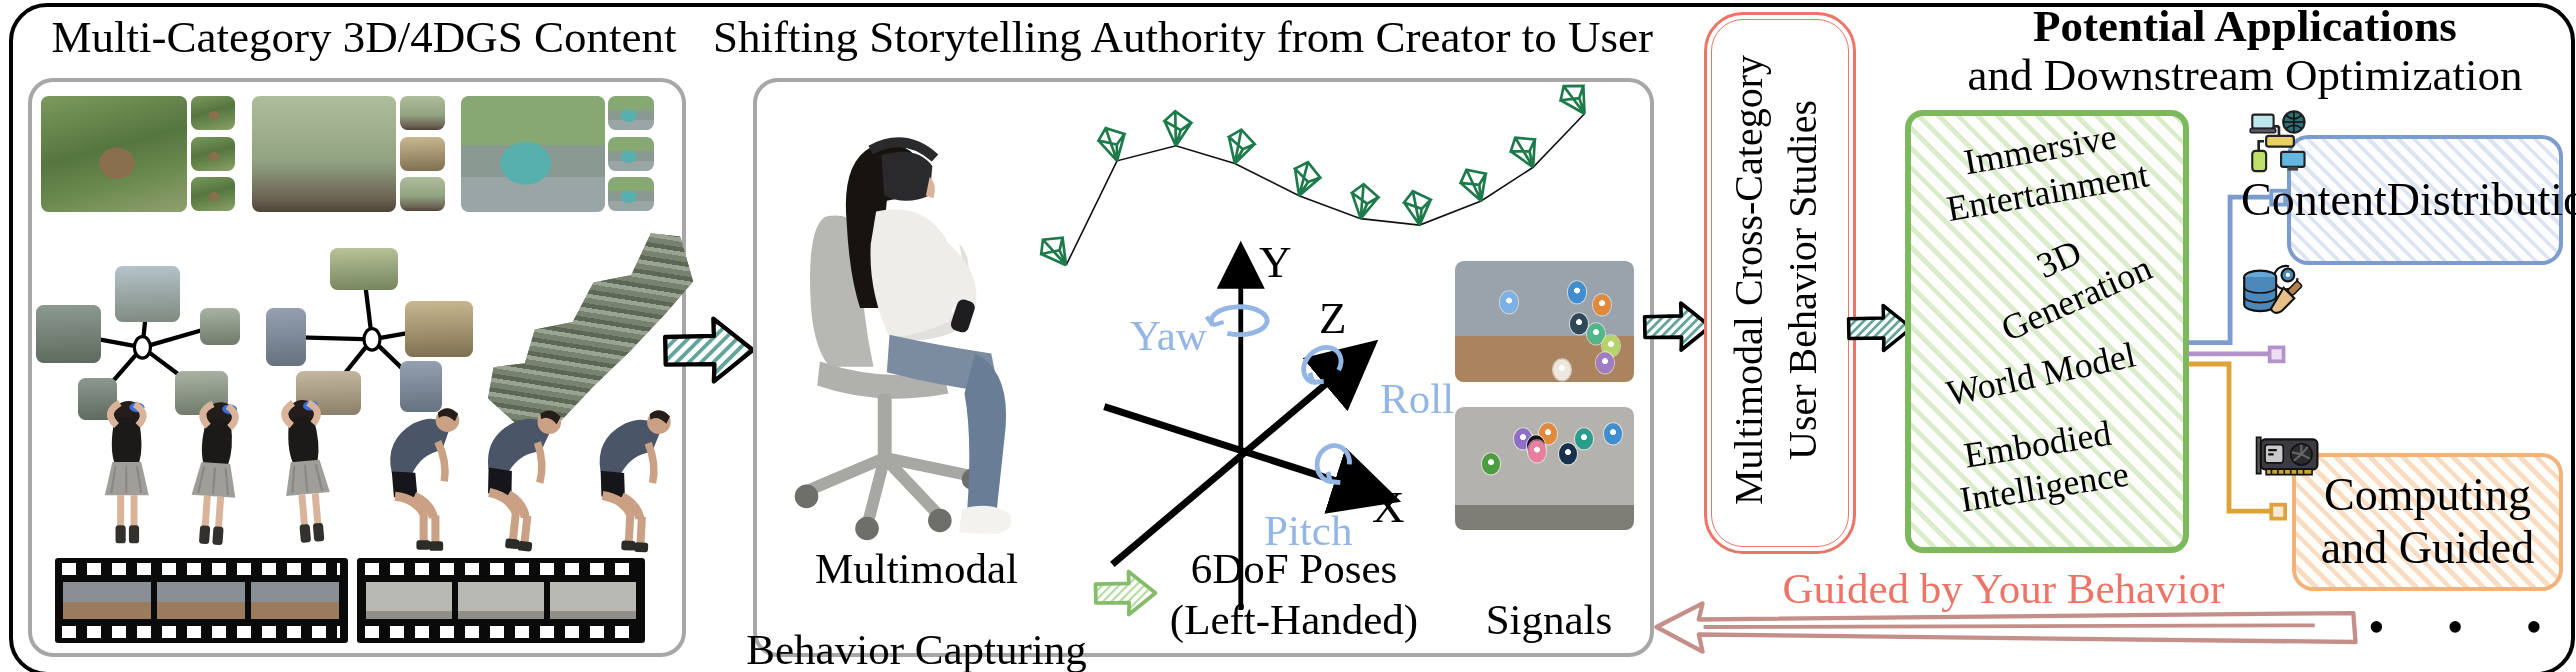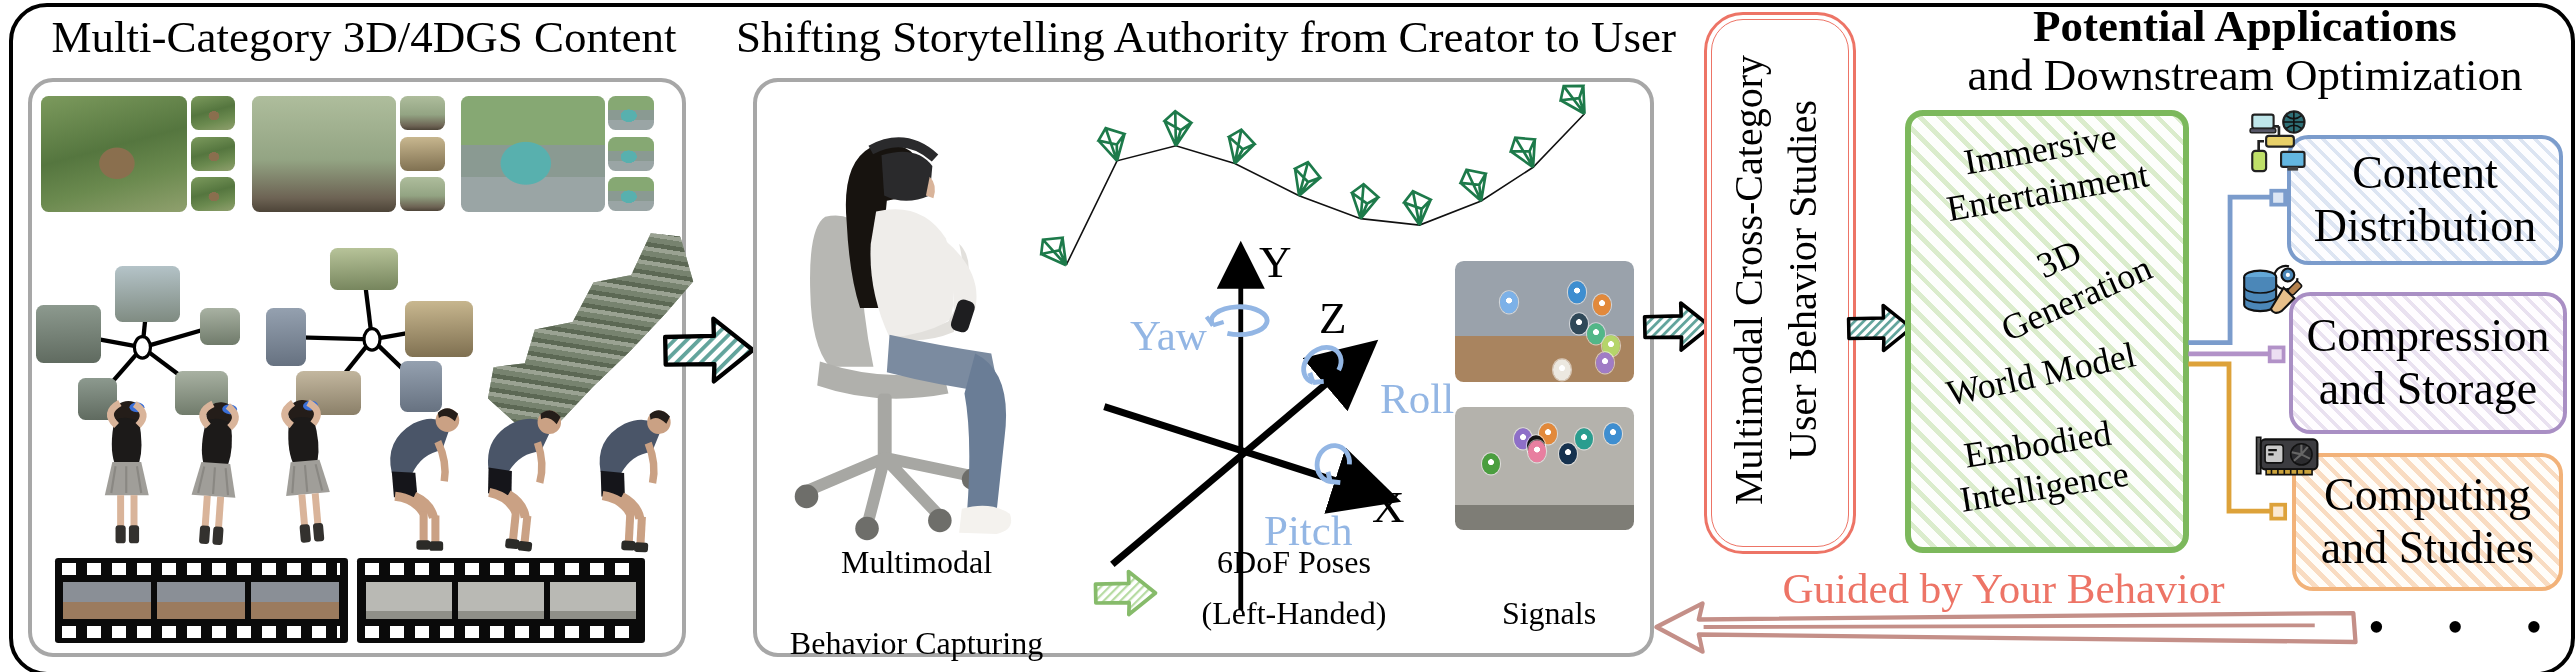--- a/index.html
+++ b/index.html
@@ -29,21 +29,21 @@
         transform:rotate(-28deg);
         clip-path:polygon(0% 60%,8% 42%,20% 50%,30% 32%,45% 40%,60% 22%,75% 30%,90% 10%,100% 22%,96% 55%,80% 66%,60% 78%,40% 88%,20% 100%,5% 84%);}
   
   .strip{background:#0a0a0a;border-radius:3.2px;}
   .sprockets{left:7.5px;right:7.5px;height:11.8px;background:repeating-linear-gradient(90deg,#fff 0 14px,rgba(0,0,0,0) 14px 25px);}
   .frames{left:8.6px;right:8.6px;top:23.6px;bottom:23.6px;display:flex;gap:5.4px;}
   .frame{flex:1;}
   .fr-dance{background:linear-gradient(180deg,#8a8f96 0 55%,#9b7b5e 55% 100%);}
   .fr-wall{background:linear-gradient(180deg,#b9b9b4 0 78%,#8f8f88 78% 100%);}
   
-  .biglabel{font-size:32px;line-height:1.12;white-space:nowrap;}
+  .biglabel{font-size:43px;line-height:1.12;white-space:nowrap;}
   .axis-label{font-size:45px;}
   .rot-label{font-size:43px;color:#93b6e4;white-space:nowrap;}
   
   .gaze-img{border-radius:8.6px;overflow:hidden;}
   .gz1{background:linear-gradient(180deg,#9aa2ab 0 62%,#a9845f 62% 100%);}
   .gz2{background:linear-gradient(180deg,#b4b2ac 0 80%,#7e7d76 80% 100%);}
   .gdot{position:absolute;width:18px;height:21.4px;border-radius:50%;transform:translate(-50%,-50%);box-shadow:0 0 0 1.1px rgba(255,255,255,.55);}
   
   .study-box{border:3.2px solid #ed7466;border-radius:39px;outline:1.6px solid #ed7466;outline-offset:-8.6px;background:#fff;}
   .vtext{transform:rotate(-90deg);transform-origin:center;font-size:40px;line-height:1.35;white-space:nowrap;}
@@ -61,21 +61,21 @@
   svg{display:block;overflow:visible;}
 </style>
 </head>
 <body>
 
 <div id="canvas">
 
   <div class="abs outer-frame"></div>
 
   <div class="abs title" style="left:32px;top:15px;width:664px;text-align:center;">Multi-Category 3D/4DGS Content</div>
-  <div class="abs title" style="left:713px;top:15px;width:986px;text-align:center;">Shifting Storytelling Authority from Creator to User</div>
+  <div class="abs title" style="left:713px;top:15px;width:986px;text-align:left;">Shifting Storytelling Authority from Creator to User</div>
   <div class="abs title" style="left:1977px;top:4.3px;width:536px;text-align:center;font-weight:bold;">Potential Applications</div>
   <div class="abs title" style="left:1961px;top:53px;width:568px;text-align:center;">and Downstream Optimization</div>
 
   <div class="abs gpanel" style="left:28px;top:78px;width:650px;height:571px;">
 
     <div class="abs ph ph-garden" style="left:8.6px;top:14px;width:146px;height:116px;"></div>
     <div class="abs ph ph-garden" style="left:159px;top:14px;width:44px;height:34px;"></div>
     <div class="abs ph ph-garden" style="left:159px;top:55px;width:44px;height:34px;"></div>
     <div class="abs ph ph-garden" style="left:159px;top:95px;width:44px;height:34px;"></div>
 
@@ -359,31 +359,27 @@
 
   <svg class="abs" style="left:2183px;top:182px;" width="115" height="348" viewBox="0 0 215 650">
     <path d="M10 300 H88 V28 H165" fill="none" stroke="#7b9ccc" stroke-width="9"></path>
     <rect x="165" y="16" width="26" height="26" fill="#dce6f4" stroke="#7b9ccc" stroke-width="7"></rect>
     <path d="M10 321 H162" fill="none" stroke="#b292c8" stroke-width="9"></path>
     <rect x="162" y="309" width="26" height="26" fill="#ecdff2" stroke="#b292c8" stroke-width="7"></rect>
     <path d="M10 340 H86 V615 H165" fill="none" stroke="#dda23a" stroke-width="9"></path>
     <rect x="165" y="603" width="26" height="26" fill="#fbe9d2" stroke="#dda23a" stroke-width="7"></rect>
   </svg>
 
-  <div class="abs obox obox-blue ctr" style="left:2287px;top:135px;width:268px;height:122px;flex-direction:column;">
+  <div class="abs obox obox-blue ctr" style="left:2287px;top:135px;width:268px;height:122px;flex-direction:row;">
     <div>Content</div>
     <div>Distribution</div>
   </div>
-  <div class="abs obox obox-purple ctr" style="left:2289px;top:292px;width:270px;height:134px;flex-direction:column;">
-    <div>Compression</div>
-    <div>and Storage</div>
-  </div>
   <div class="abs obox obox-orange ctr" style="left:2292px;top:453px;width:263px;height:130px;flex-direction:column;">
     <div>Computing</div>
-    <div>and Studies</div>
+    <div>and Guided</div>
   </div>
 
   <svg class="abs" style="left:2248px;top:110px;" width="64" height="62" viewBox="0 0 120 115">
     <path d="M30 30 H58 M58 30 V52 M58 52 H44 M30 58 H20 V78" stroke="#222" stroke-width="5" fill="none"></path>
     <rect x="8" y="8" width="40" height="26" rx="4" fill="#bfe6ea" stroke="#222" stroke-width="4"></rect>
     <rect x="4" y="34" width="48" height="8" rx="3" fill="#556" stroke="#222" stroke-width="3"></rect>
     <circle cx="86" cy="22" r="20" fill="#2e6f76" stroke="#222" stroke-width="4"></circle>
     <path d="M66 22 H106 M86 2 V42 M72 10 Q86 22 100 10 M72 34 Q86 22 100 34" stroke="#111" stroke-width="3" fill="none"></path>
     <rect x="34" y="48" width="52" height="20" rx="5" fill="#e8d069" stroke="#222" stroke-width="4"></rect>
     <rect x="8" y="76" width="26" height="38" rx="6" fill="#bfe069" stroke="#222" stroke-width="4"></rect>

